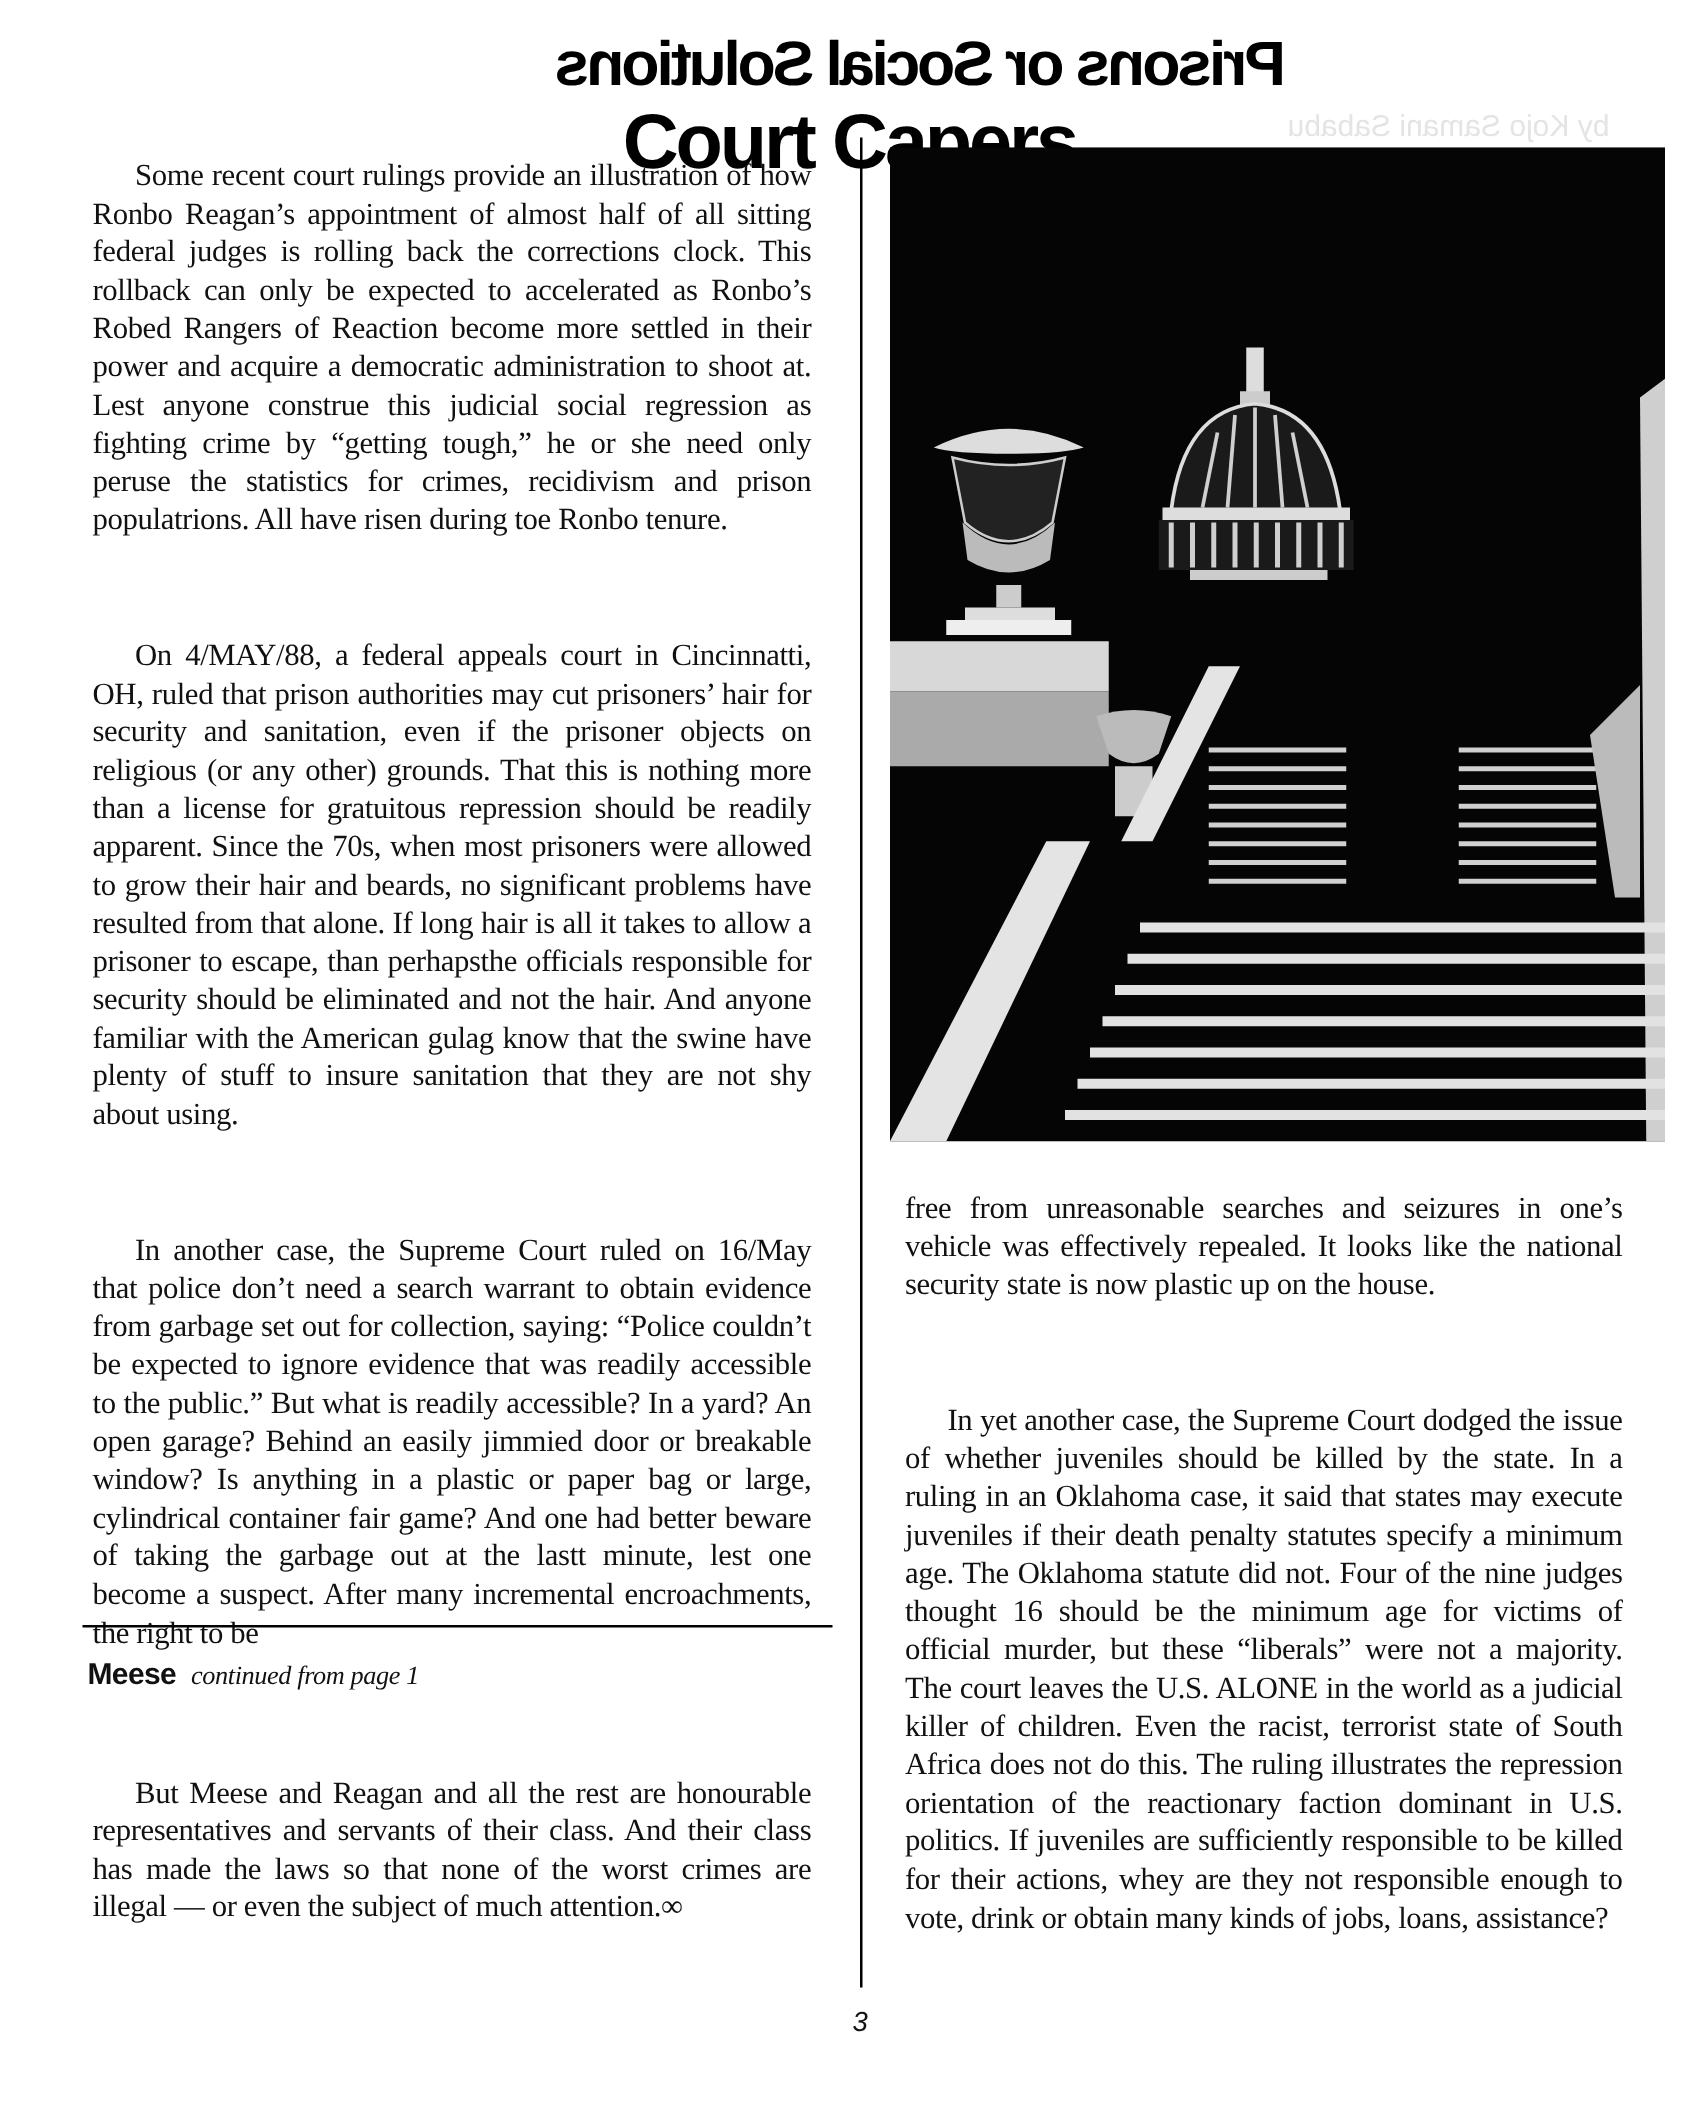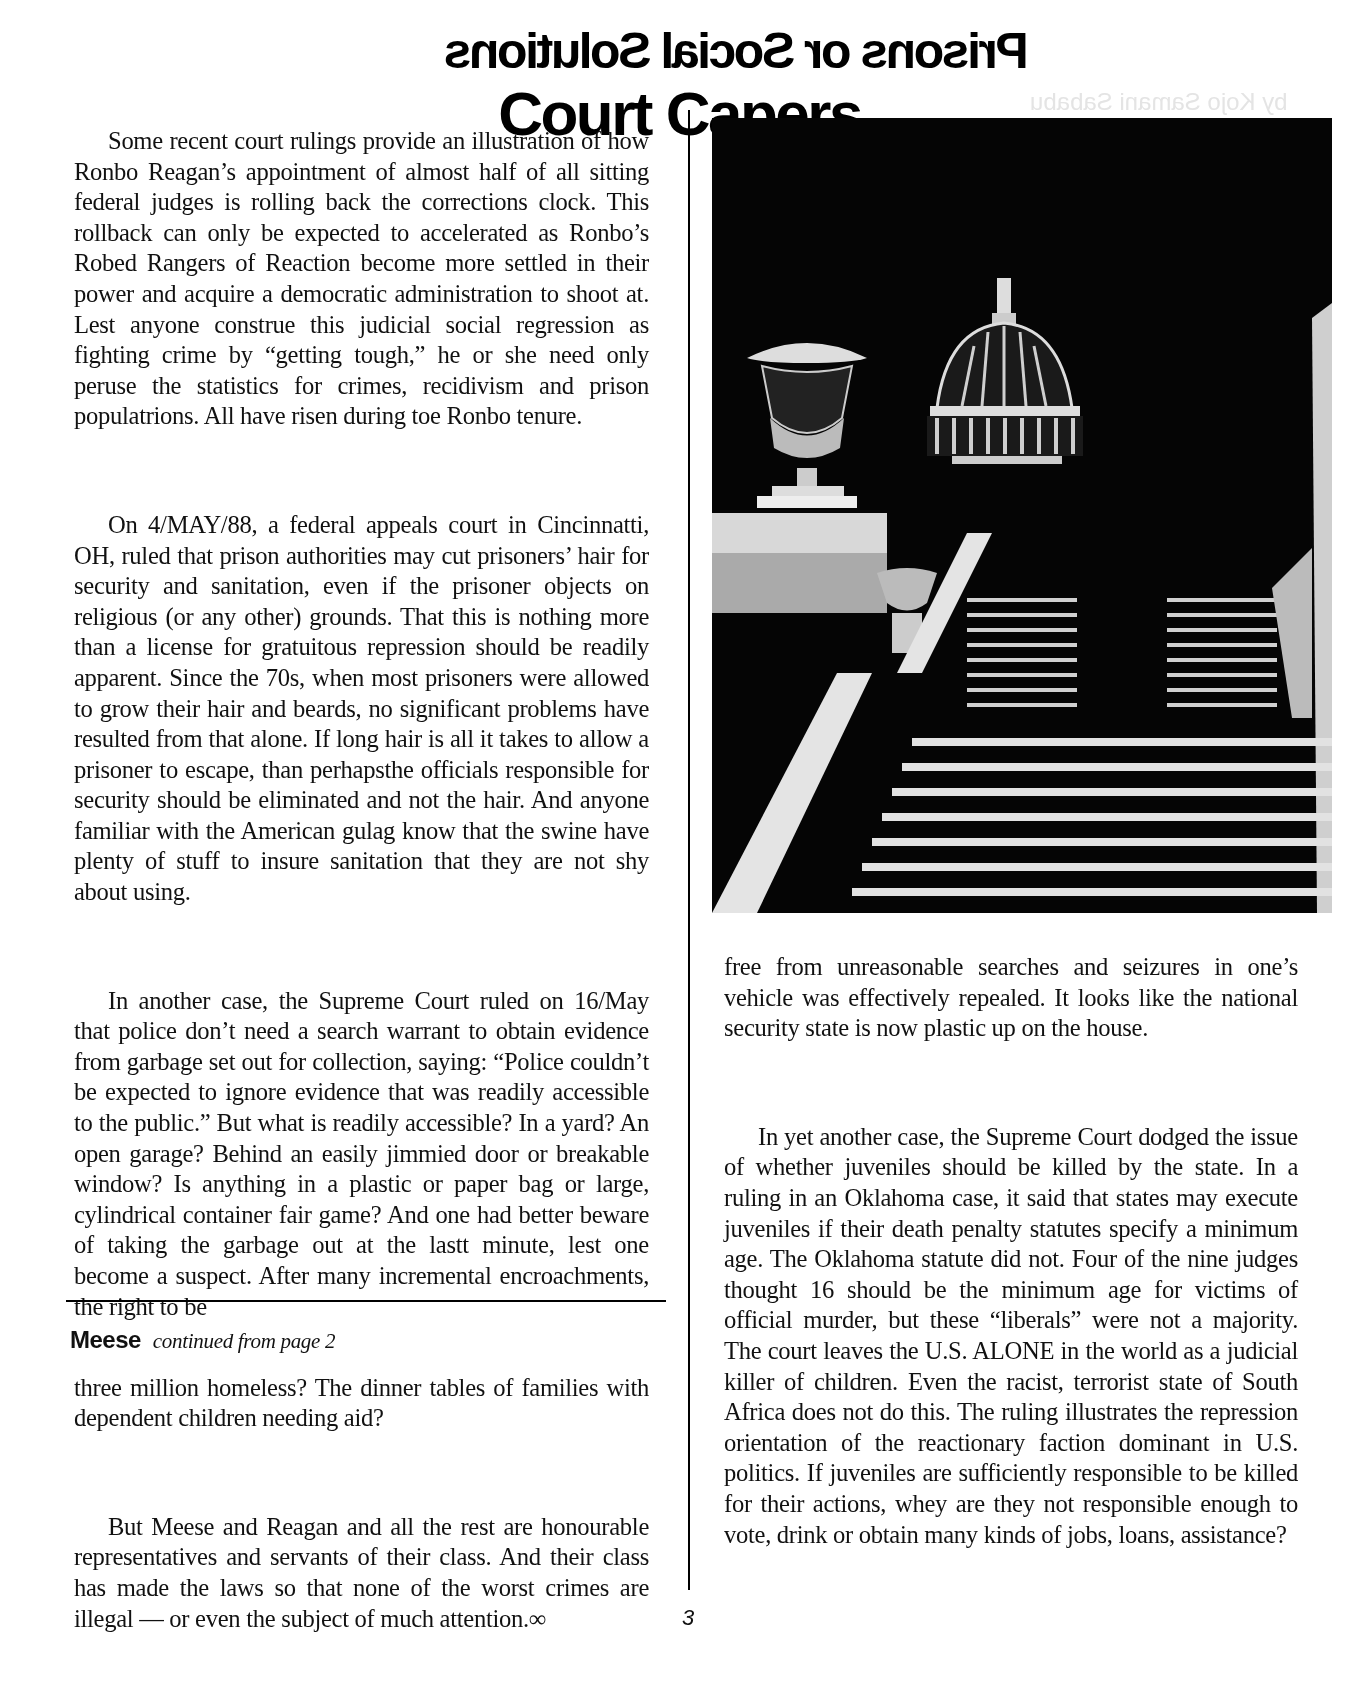--- a/index.html
+++ b/index.html
@@ -148,20 +148,19 @@
   <div class="gap"></div>
   <p>In yet another case, the Supreme Court dodged the issue of whether juveniles should be killed by the state. In a ruling in an Oklahoma case, it said that states may execute juveniles if their death penalty statutes specify a minimum age.  The Oklahoma statute did not. Four of the nine judges thought 16 should be the minimum age for victims of official murder, but these “liberals” were not a majority.  The court leaves the U.S. ALONE in the world as a judicial killer of children.  Even the racist, terrorist state of South Africa does not do this.  The ruling illustrates the repression orientation of the reactionary faction dominant in U.S. politics. If juveniles are sufficiently responsible to be killed for their actions, whey are they not responsible enough to vote, drink or obtain many kinds of jobs, loans, assistance?</p>
   <div class="gap"></div>
 </div>
 
 <div class="divider-h"></div>
 
 <div class="col sidebar-block">
   <div style="margin-bottom:2px;">
     <span class="kicker">Meese</span>
-    <span class="kicker-sub">continued from page 2</span>
+    <span class="kicker-sub">continued from page 1</span>
   </div>
-  <p style="text-indent:0">three million homeless?  The dinner tables of families with dependent children needing aid?</p>
   <div class="gap"></div>
   <p>But Meese and Reagan and all the rest are honourable representatives and servants of their class.  And their class has made the laws so that none of the worst crimes are illegal — or even the subject of much attention.∞</p>
 </div>
 
 <div class="page-num">3</div>
 
 </body></html>

